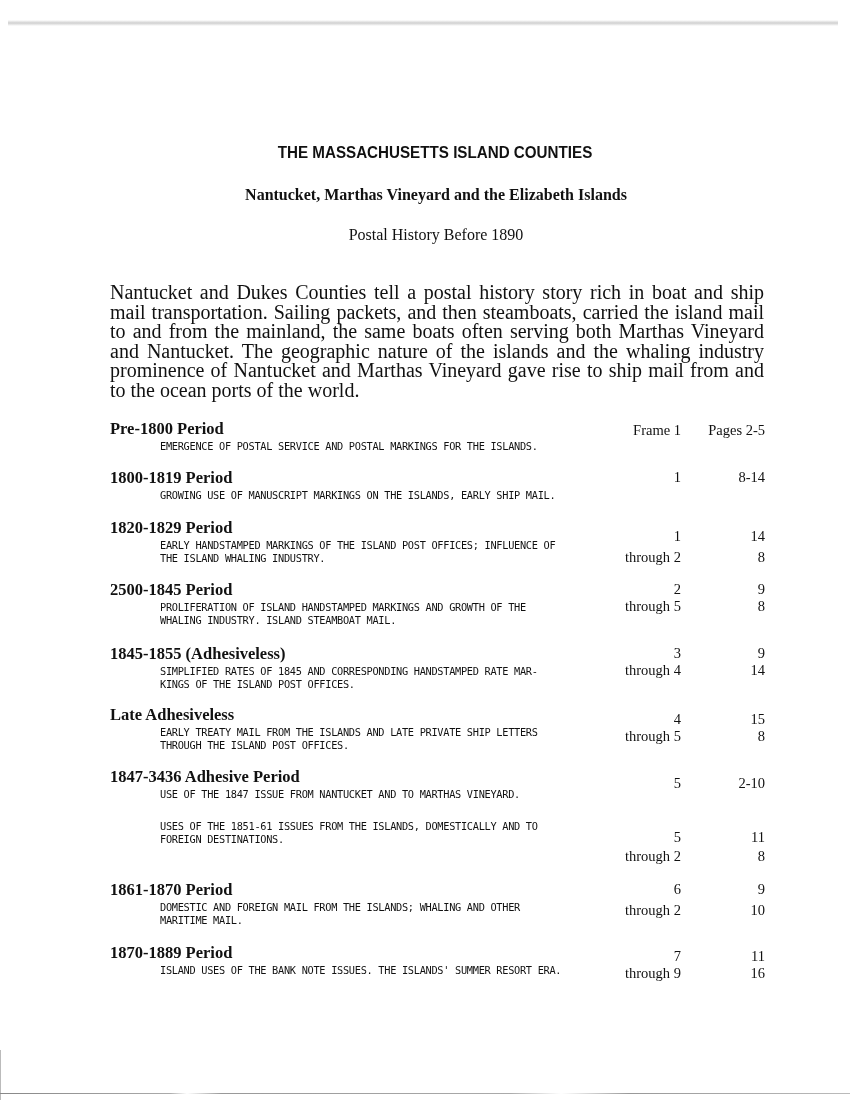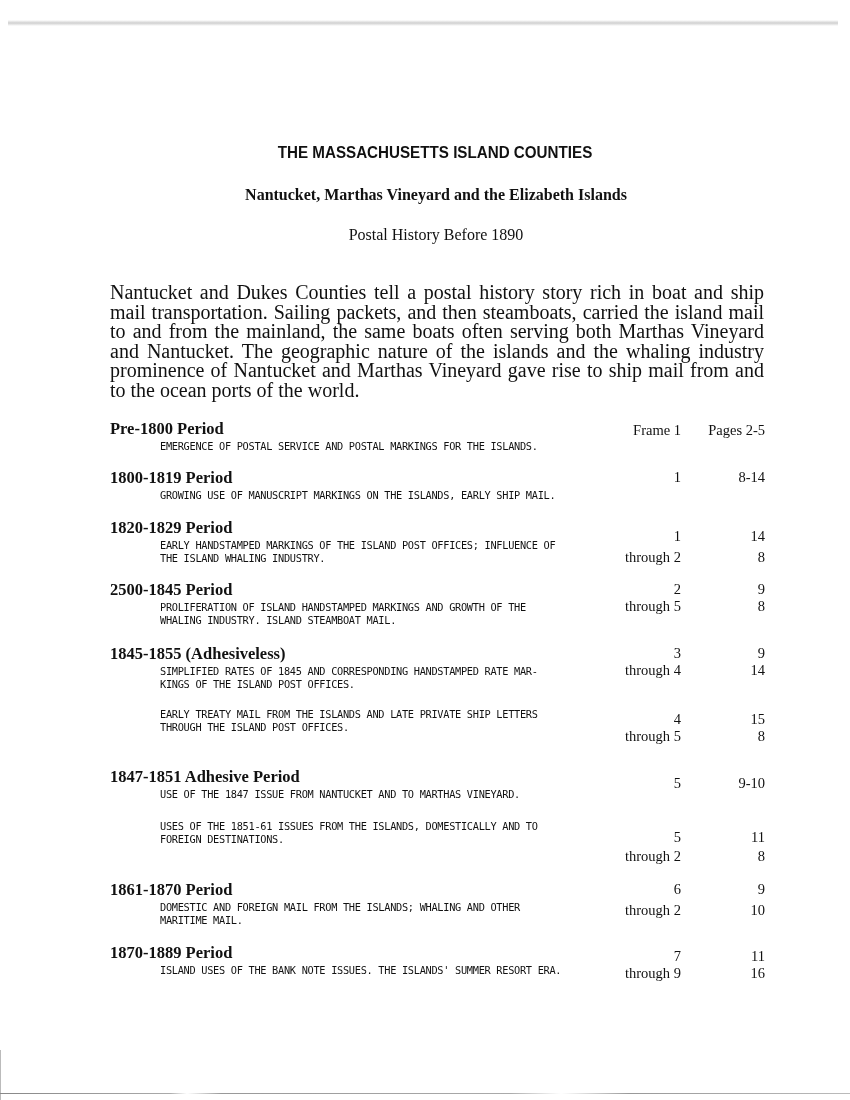--- a/index.html
+++ b/index.html
@@ -94,32 +94,33 @@
   <div class="entry" style="top:645px">
     <div class="entry-title">1845-1855 (Adhesiveless)</div>
     <div class="entry-desc">SIMPLIFIED RATES OF 1845 AND CORRESPONDING HANDSTAMPED RATE MAR- KINGS OF THE ISLAND POST OFFICES.</div>
     <div class="frame" style="top:-2px">3</div>
     <div class="pages" style="top:-2px">9</div>
     <div class="frame" style="top:15px">through 4</div>
     <div class="pages" style="top:15px">14</div>
   </div>
 
   <div class="entry" style="top:706px">
+    <div class="entry-title">Late Adhesiveless</div>
     <div class="entry-desc">EARLY TREATY MAIL FROM THE ISLANDS AND LATE PRIVATE SHIP LETTERS THROUGH THE ISLAND POST OFFICES.</div>
     <div class="frame" style="top:3px">4</div>
     <div class="pages" style="top:3px">15</div>
     <div class="frame" style="top:20px">through 5</div>
     <div class="pages" style="top:20px">8</div>
   </div>
 
   <div class="entry" style="top:768px">
-    <div class="entry-title">1847-1851 Adhesive Period</div>
+    <div class="entry-title">1847-3436 Adhesive Period</div>
     <div class="entry-desc">USE OF THE 1847 ISSUE FROM NANTUCKET AND TO MARTHAS VINEYARD.</div>
     <div class="frame" style="top:5px">5</div>
-    <div class="pages" style="top:5px">9-10</div>
+    <div class="pages" style="top:5px">2-10</div>
   </div>
 
   <div class="entry" style="top:818px">
     <div class="entry-desc">USES OF THE 1851-61 ISSUES FROM THE ISLANDS, DOMESTICALLY AND TO FOREIGN DESTINATIONS.</div>
     <div class="frame" style="top:9px">5</div>
     <div class="pages" style="top:9px">11</div>
     <div class="frame" style="top:28px">through 2</div>
     <div class="pages" style="top:28px">8</div>
   </div>
 

